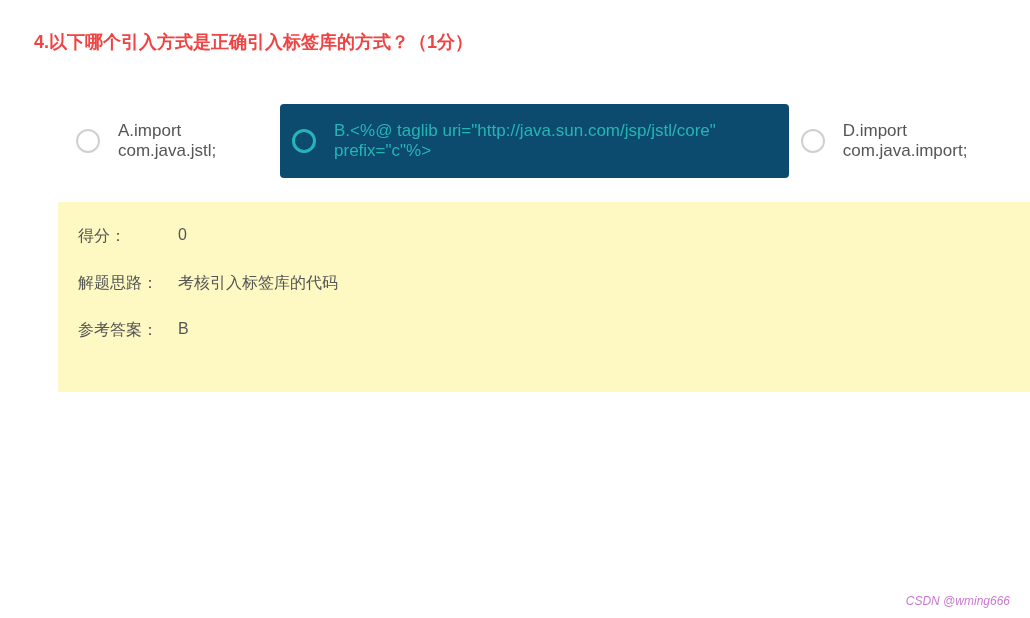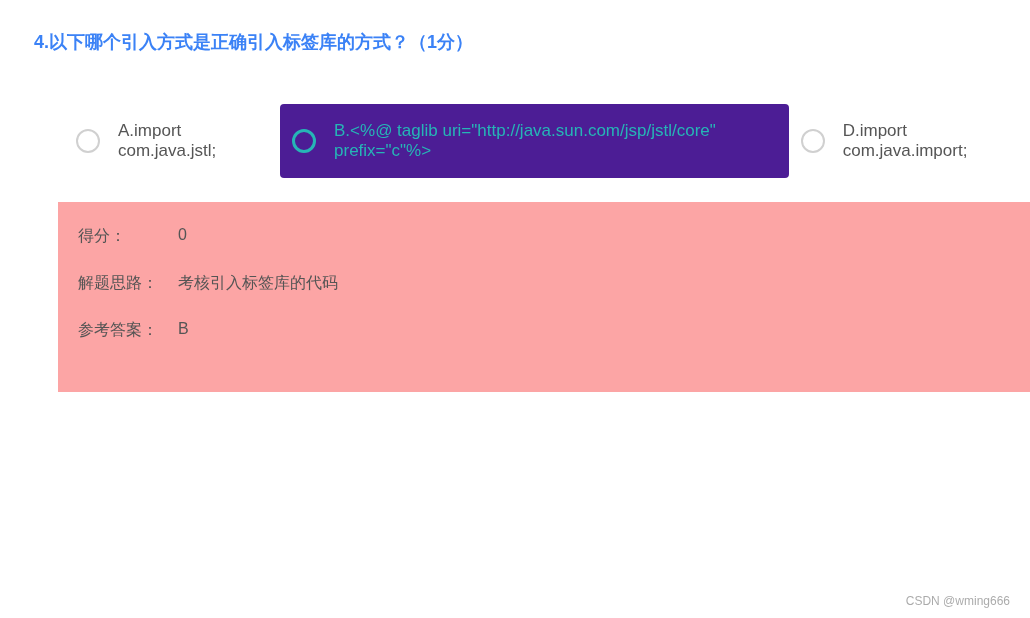--- a/index.html
+++ b/index.html
@@ -9,41 +9,41 @@
       padding: 30px 0 0 34px;
       width: 1030px;
       height: 618px;
       overflow: hidden;
       color: #333;
       position: relative;
     }
     .question-title {
       font-size: 18px;
       font-weight: 600;
-      color: #3b82f6;
+      color: #ef4444;
       margin-bottom: 50px;
     }
     .options {
       display: flex;
       flex-direction: row;
       gap: 0;
       padding-left: 30px;
     }
     .option-row {
       display: flex;
       align-items: center;
       padding: 17px 12px;
       font-size: 17px;
       border-radius: 4px;
       margin-bottom: 6px;
       color: #555;
     }
     .option-row[data-state="default"] .radio { border: 2px solid #d0d0d0; }
     .option-row[data-state="highlighted"] {
-      background: #4c1d95;
+      background: #0c4a6e;
       color: #26b5b6;
       justify-content: center;
     }
     .option-row[data-state="highlighted"] .radio {
       border: 3px solid #26b5b6;
     }
     .option-row[data-state="selected"] {
       color: #f26a21;
     }
     .option-row[data-state="selected"] .radio {
@@ -59,39 +59,40 @@
       top: 50%; left: 50%;
       transform: translate(-50%, -50%);
     }
     .radio {
       width: 24px; height: 24px;
       border-radius: 50%;
       flex: 0 0 24px;
       margin-right: 18px;
     }
     .answer-box {
-      background: #fca5a5;
+      background: #fef9c3;
       margin: 18px 0 0 24px;
       padding: 24px 20px 44px 20px;
       min-height: 190px;
     }
     .answer-line {
       font-size: 16px;
       color: #555;
       margin-bottom: 26px;
       display: flex;
     }
     .answer-line:last-child { margin-bottom: 0; }
     .answer-label { width: 100px; }
     .watermark {
       position: absolute;
       right: 20px;
       bottom: 10px;
       font-size: 12px;
-      color: #737373;
+      color: #a21caf;
+      font-style: italic;
       opacity: 0.6;
     }
   </style>
 </head>
 <body>
 
 <div class="question-title">
   <span>4.</span><span>以下哪个引入方式是正确引入标签库的方式？</span><span>（1分）</span>
 </div>
 

